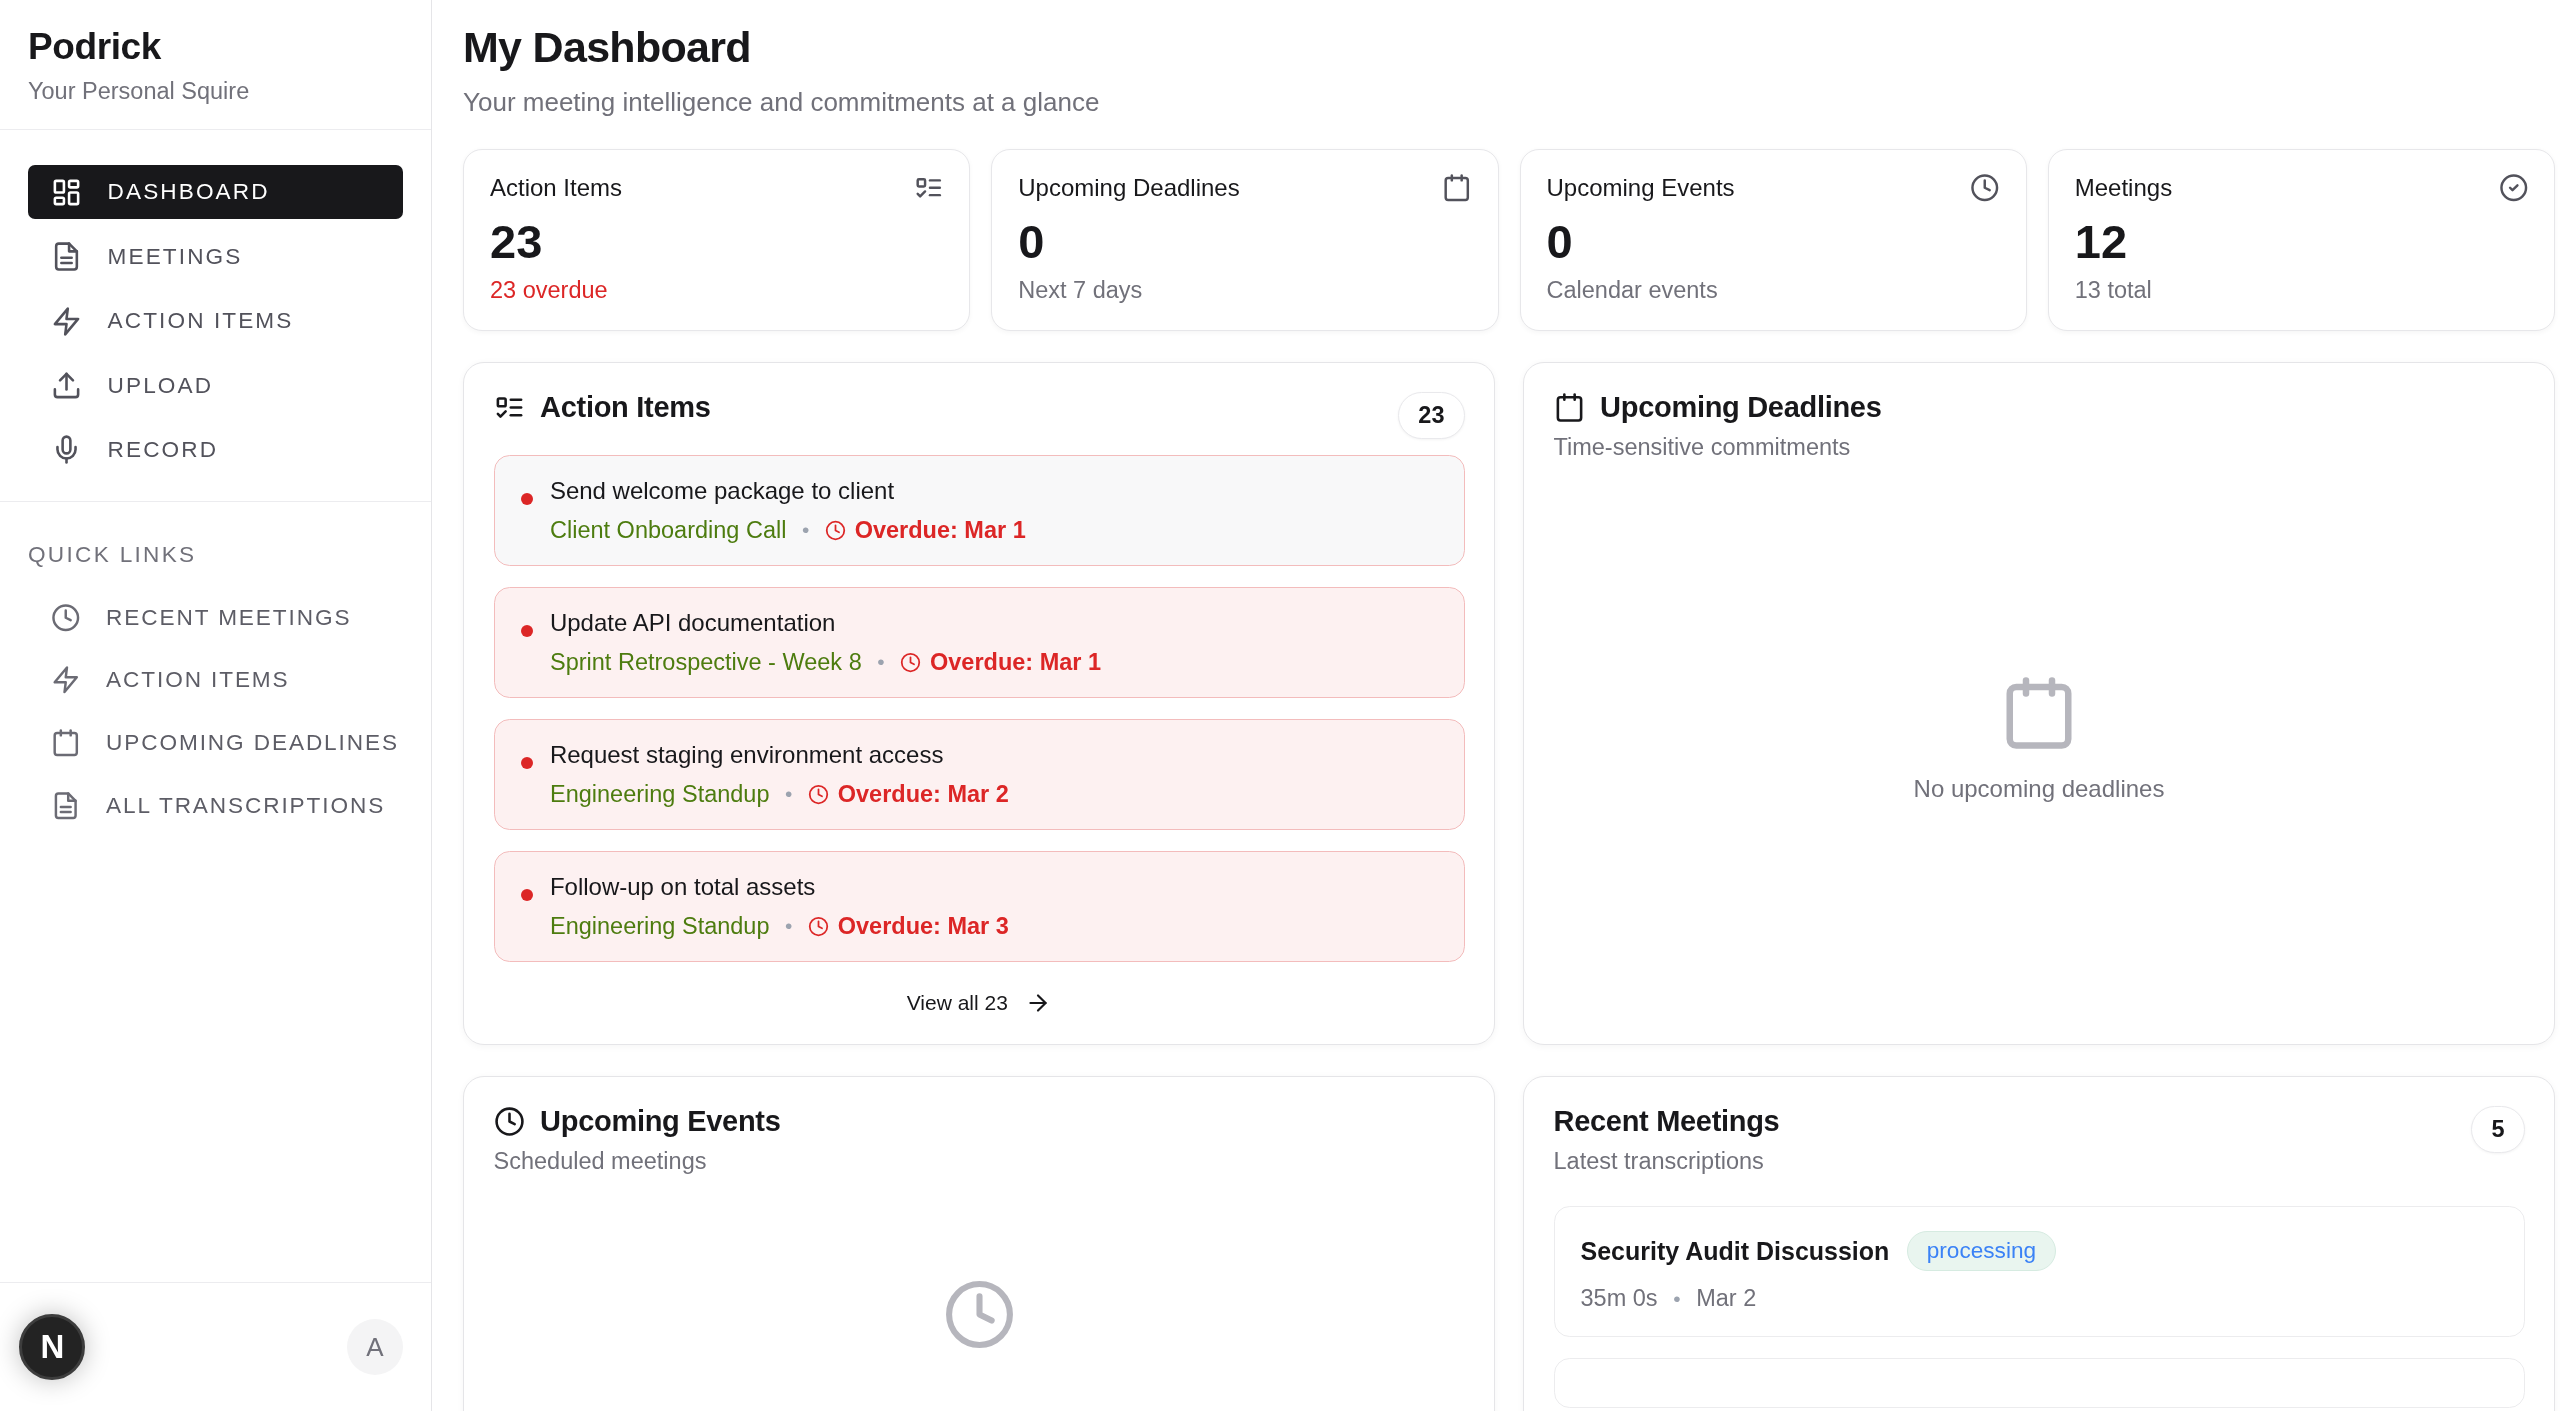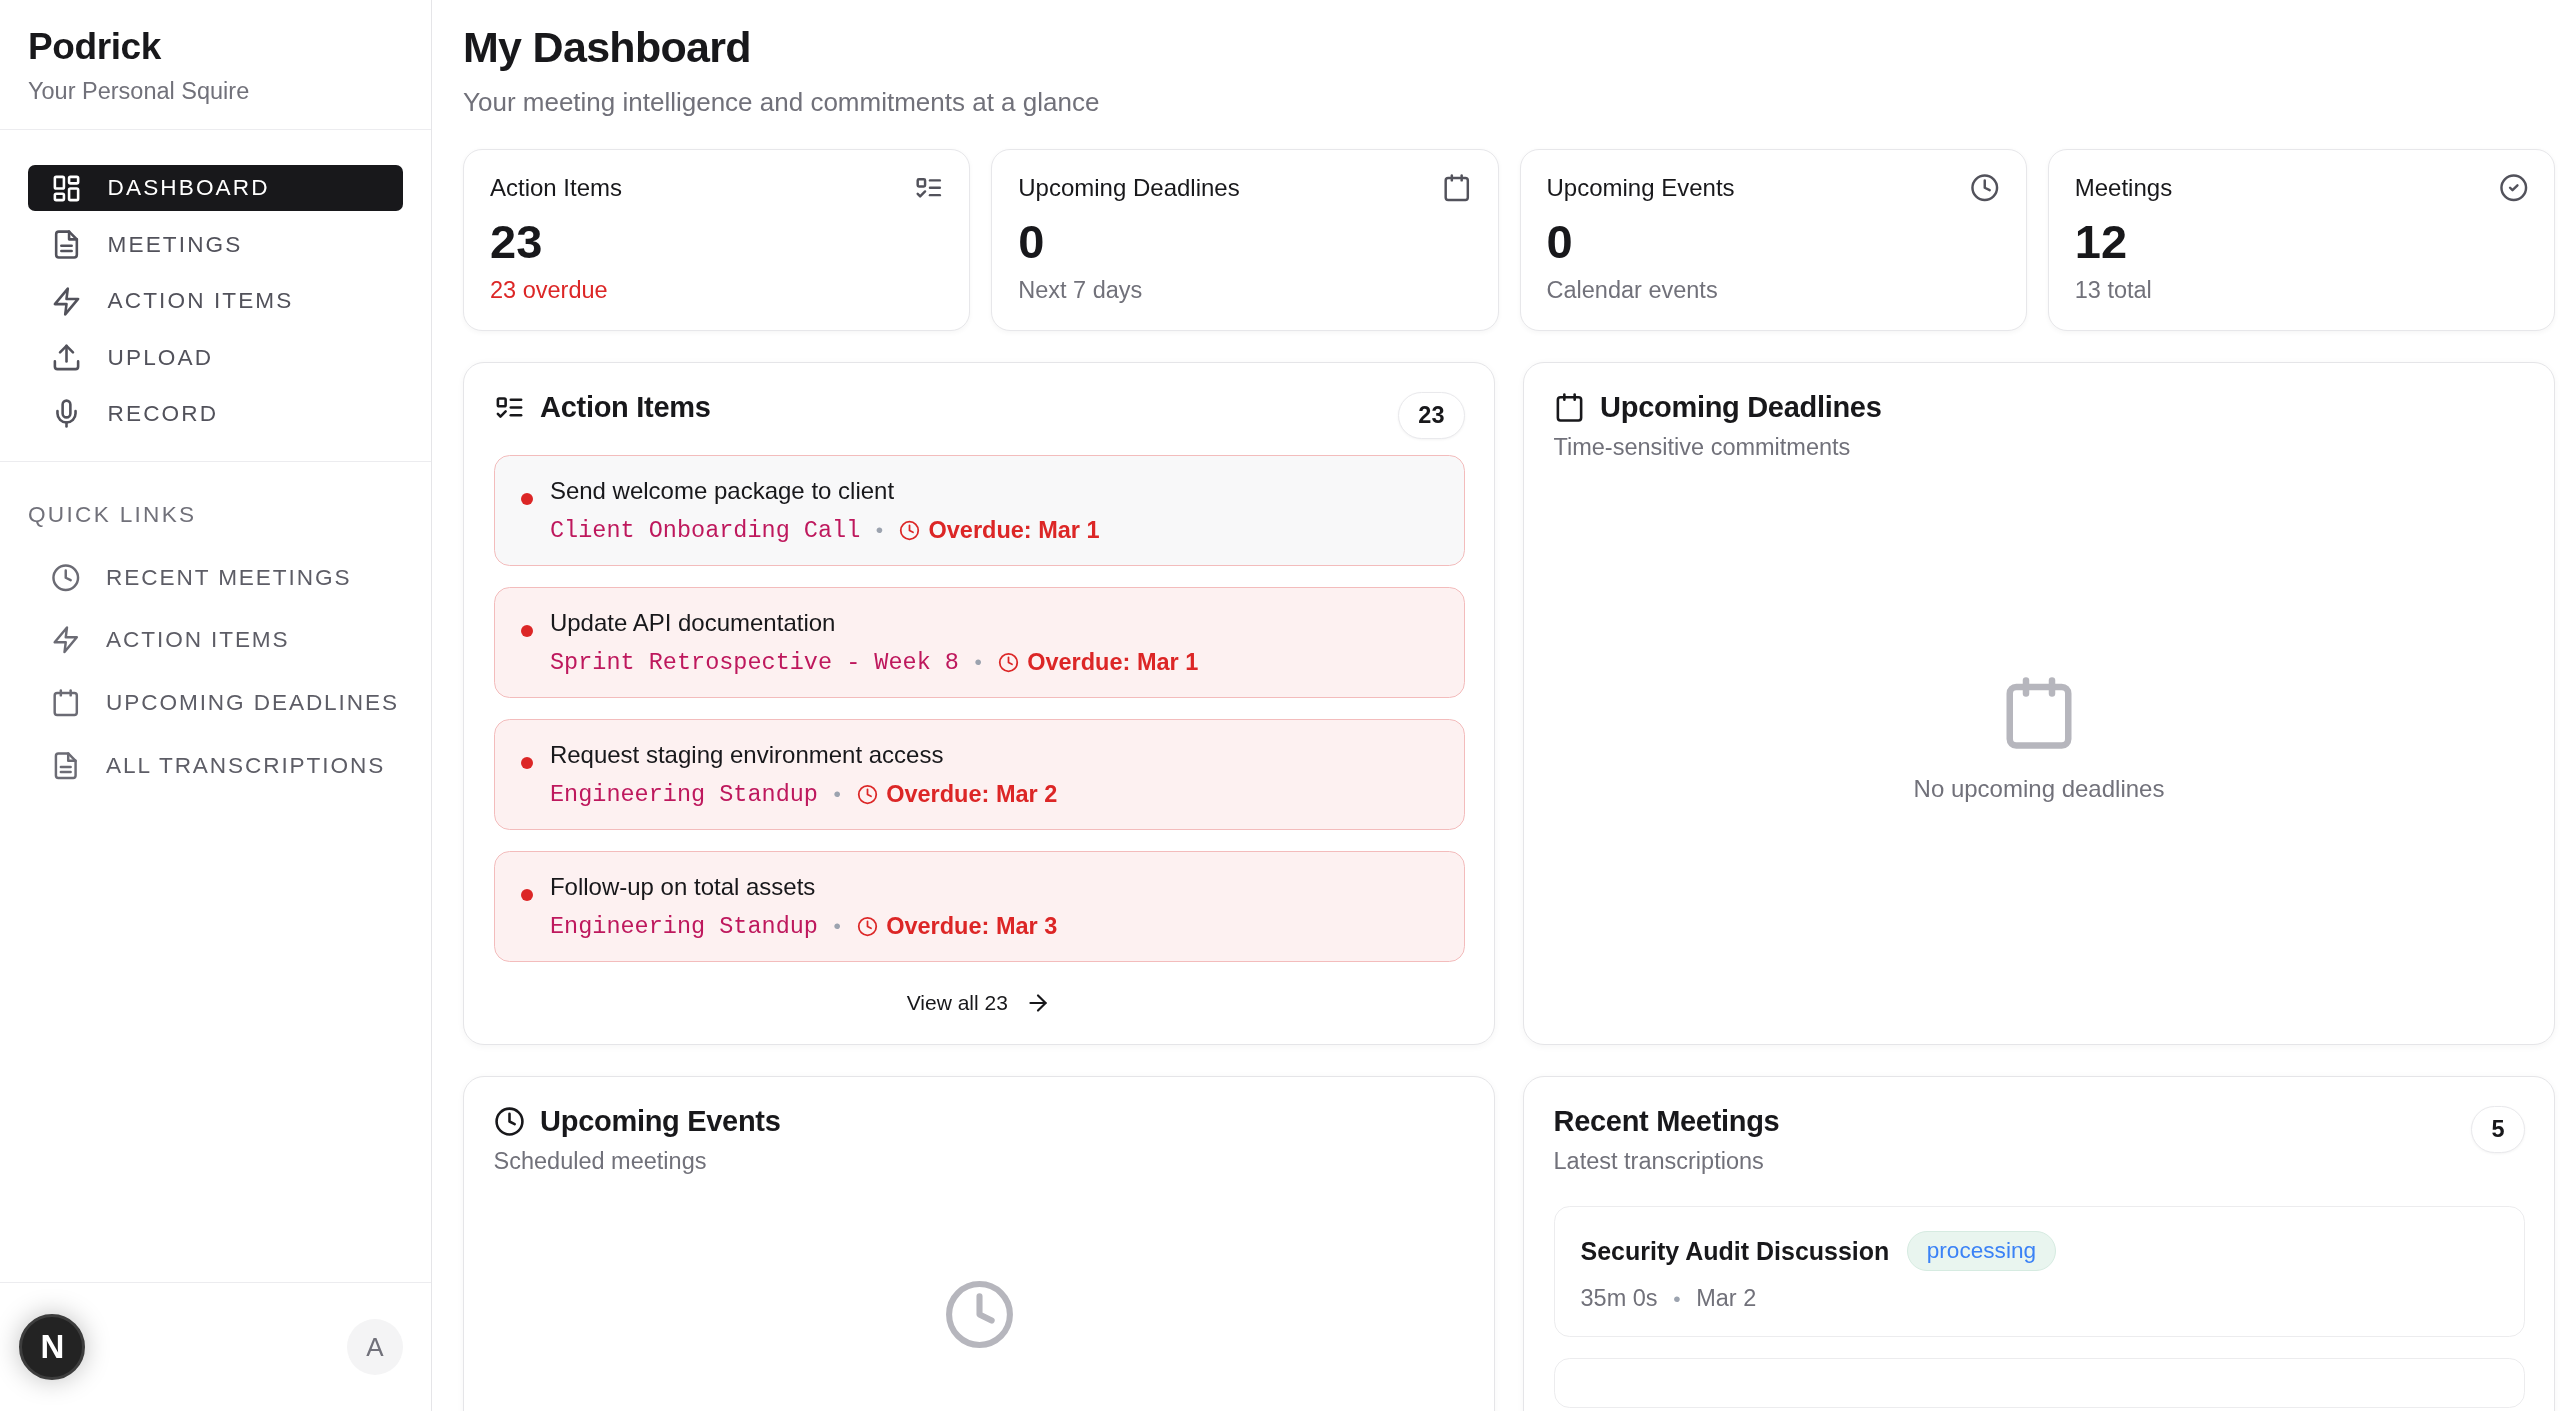--- a/index.html
+++ b/index.html
@@ -18,21 +18,21 @@
     border-right:1.7px solid #e5e5e8;
     display:flex; flex-direction:column;
     padding:26px 28px 31px;
     background:#ffffff;
   }
   .brand-name { font-size:37px; font-weight:700; letter-spacing:-0.4px; }
   .brand-tagline { font-size:23.5px; color:#71717a; margin-top:10.4px; }
   .side-divider { border:none; border-top:1.7px solid #ececef; margin:24px -28px 0; }
   .nav { margin-top:35px; display:flex; flex-direction:column; gap:10.4px; }
   .nav-item {
-    height:46px; border-radius:7px; display:flex; align-items:center;
+    height:54px; border-radius:7px; display:flex; align-items:center;
     gap:26px; padding:0 22.6px; cursor:pointer;
     color:#52525b; font-size:22.6px; font-weight:500; letter-spacing:2.1px;
   }
   .nav-item .icon { color:#52525b; }
   .nav-item.active { background:#18181b; color:#ffffff; }
   .nav-item.active .icon { color:#ffffff; }
 
   .ql-title { margin-top:40px; font-size:22.6px; font-weight:500; letter-spacing:2.3px; color:#71717a; }
   .ql-list { margin-top:22.6px; display:flex; flex-direction:column; gap:8.7px; }
   .ql-item {
@@ -94,21 +94,21 @@
 
   
   .ai-list { margin-top:31px; display:flex; flex-direction:column; gap:21px; }
   .ai-item { border-radius:15.6px; border:1.7px solid #f3bcbc; padding:21px 26px; cursor:pointer; }
   .ai-item.gray { background:#f8f8f9; }
   .ai-item.pink { background:#fdf1f1; }
   .ai-title-row { display:flex; align-items:flex-end; gap:17.4px; }
   .red-dot { width:12px; height:12px; border-radius:50%; background:#dc2626; flex:none; }
   .ai-title { font-size:24px; font-weight:500; color:#18181b; }
   .ai-meta { display:flex; align-items:center; margin-top:12px; padding-left:29.5px; font-size:23.5px; }
-  .ai-meeting { color:#be185d;font-family:Liberation Mono, monospace; }
+  .ai-meeting { color:#4d7c0f; }
   .meta-dot { color:#9ca3af; margin:0 15.6px; font-size:21px; }
   .ai-due { display:inline-flex; align-items:center; gap:8.7px; color:#dc2626; font-weight:600; }
   .ai-due .icon { color:#dc2626; }
   .view-all {
     margin-top:28px; display:flex; align-items:center; justify-content:center; gap:17.4px;
     font-size:21px; font-weight:500; color:#18181b; cursor:pointer;
   }
 
   
   .empty-center { flex:1; display:flex; flex-direction:column; align-items:center; justify-content:center; }

